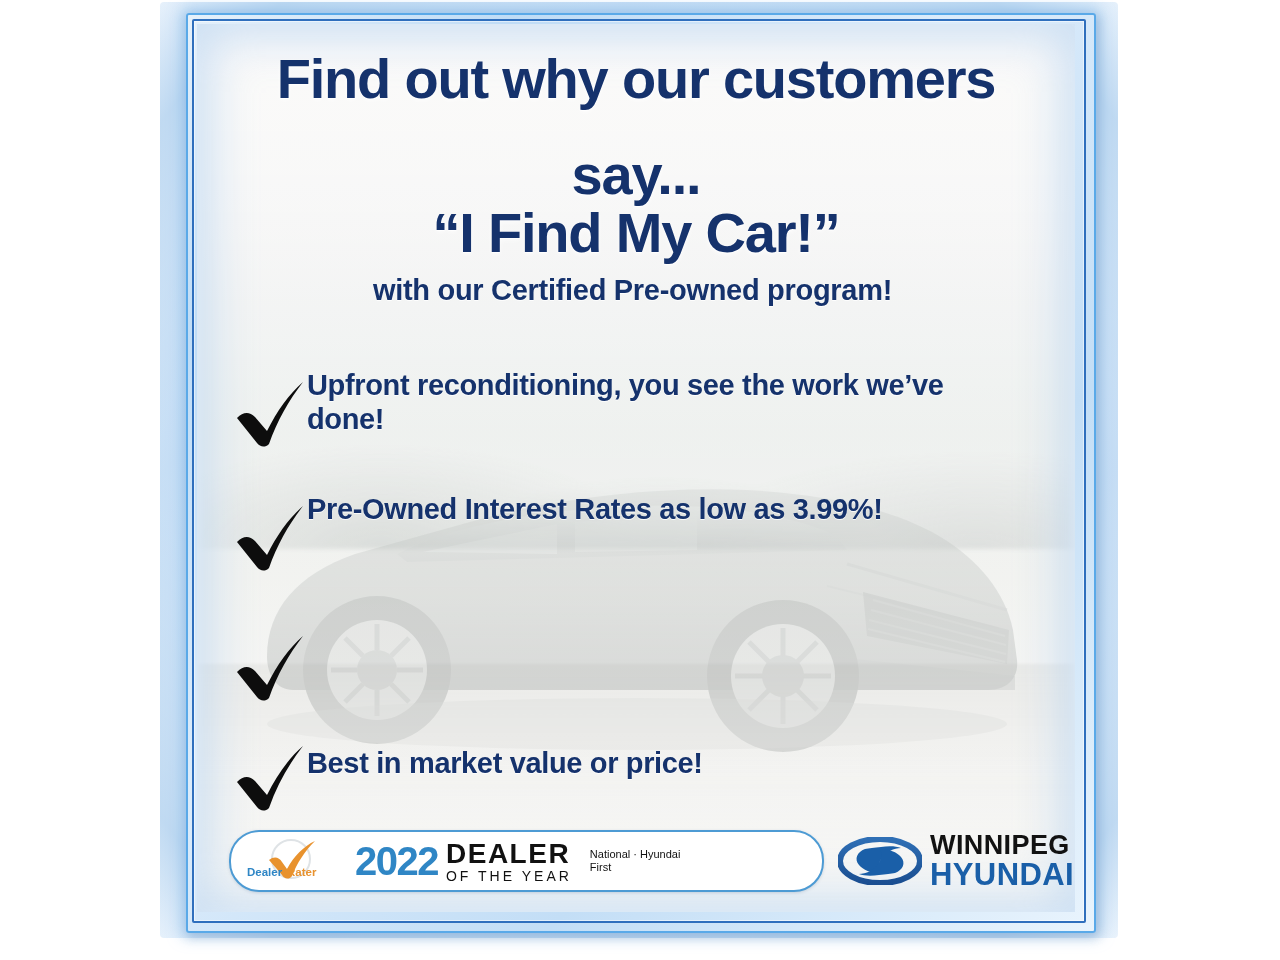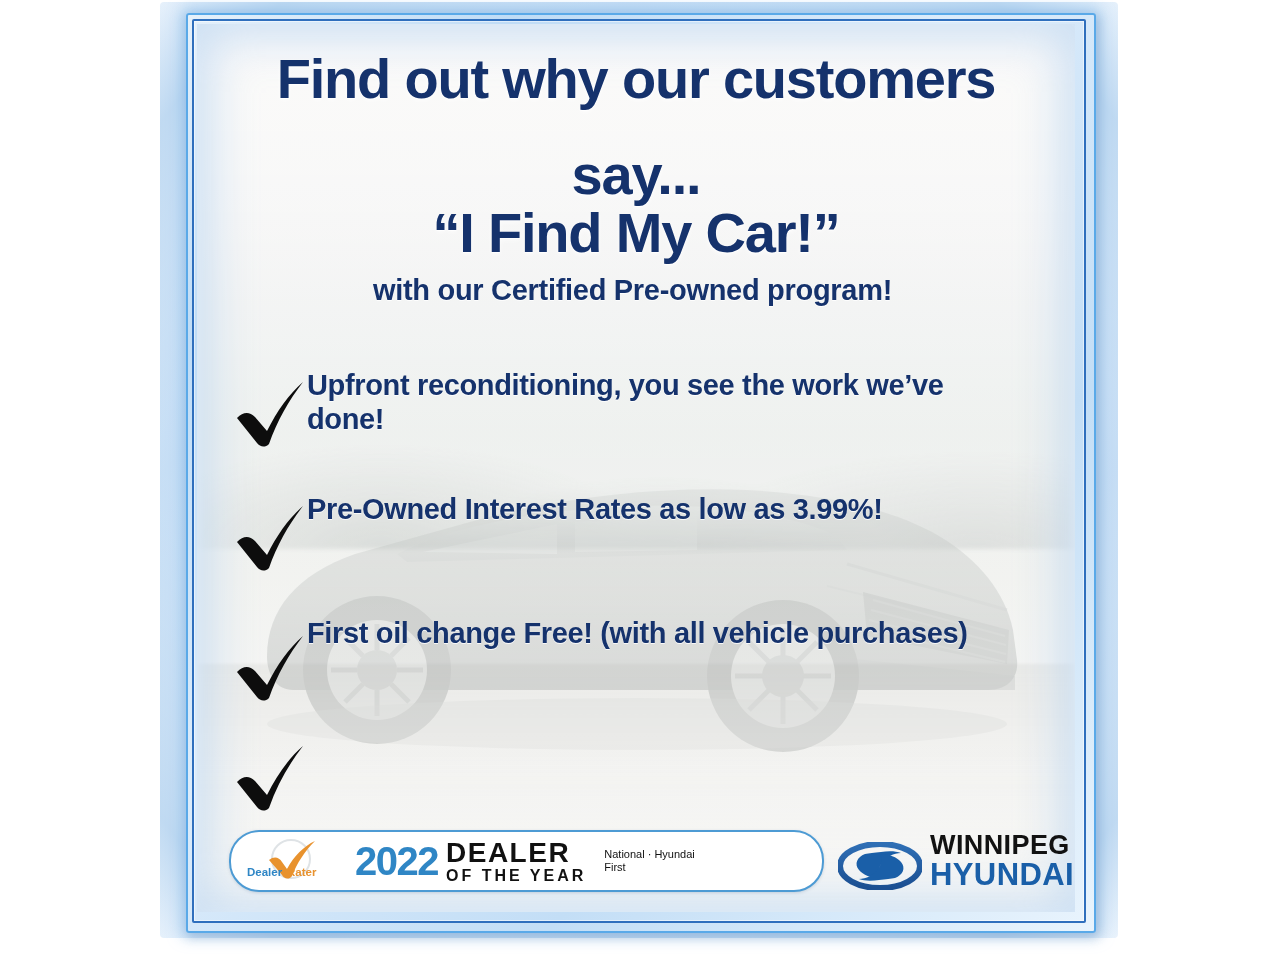--- a/index.html
+++ b/index.html
@@ -229,40 +229,40 @@
   }
   .dr-doty .big {
     display: block;
     font-weight: 700;
     font-size: 28px;
     color: #111111;
     letter-spacing: 1.5px;
   }
   .dr-doty .small {
     display: block;
-    font-weight: 700;
-    font-size: 16px;
+    font-weight: 400;
+    font-size: 14px;
     color: #111111;
     letter-spacing: 3.0px;
     margin-top: 1px;
   }
 
   .dr-winner {
     margin-left: 12px;
     line-height: 1.18;
     font-size: 11px;
     font-weight: 400;
     color: #111111;
   }
   .dr-winner span { display: block; }
 
   .hy-block {
     flex: 1 1 auto;
     display: flex;
-    align-items: flex-end;
+    align-items: center;
     justify-content: flex-end;
     gap: 8px;
     padding-right: 4px;
   }
   .hy-mark {
     flex: 0 0 84px;
     height: 48px;
   }
   .hy-mark svg { width: 100%; height: 100%; display: block; }
   .hy-words {
@@ -400,29 +400,29 @@
           </div>
           <div class="btext">Pre-Owned Interest Rates as low as 3.99%!</div>
         </div>
 
         <div class="bullet b3">
           <div class="check">
             <svg viewBox="0 0 74 70" xmlns="http://www.w3.org/2000/svg" aria-hidden="true">
               <path d="M4 40 C10 34 16 33 22 39 L34 53 C44 33 56 16 70 4 C56 22 44 43 36 66 C32 70 27 69 24 65 Z" fill="#0d0d0d"></path>
             </svg>
           </div>
-          <div class="btext">First oil change Free! (with all vehicle purchases)</div>
         </div>
 
         <div class="bullet b4">
           <div class="check">
             <svg viewBox="0 0 74 70" xmlns="http://www.w3.org/2000/svg" aria-hidden="true">
               <path d="M4 40 C10 34 16 33 22 39 L34 53 C44 33 56 16 70 4 C56 22 44 43 36 66 C32 70 27 69 24 65 Z" fill="#0d0d0d"></path>
             </svg>
           </div>
+          <div class="btext">Best in market value or price!</div>
         </div>
 
       </div>
 
       <div class="footer">
 
         <div class="dr-badge">
 
           <div class="dr-logo">
             <svg viewBox="0 0 96 50" xmlns="http://www.w3.org/2000/svg" aria-hidden="true">

